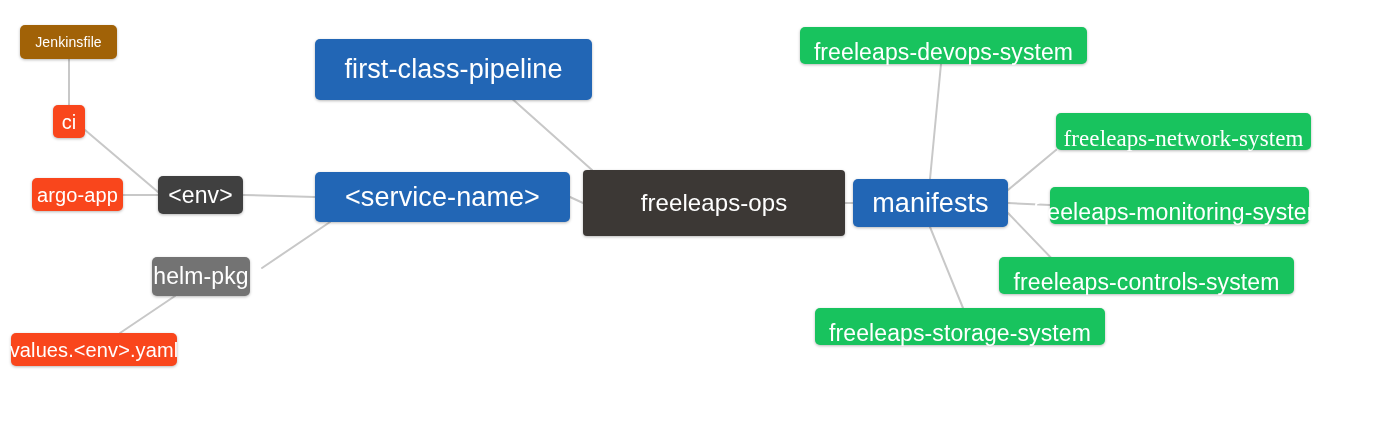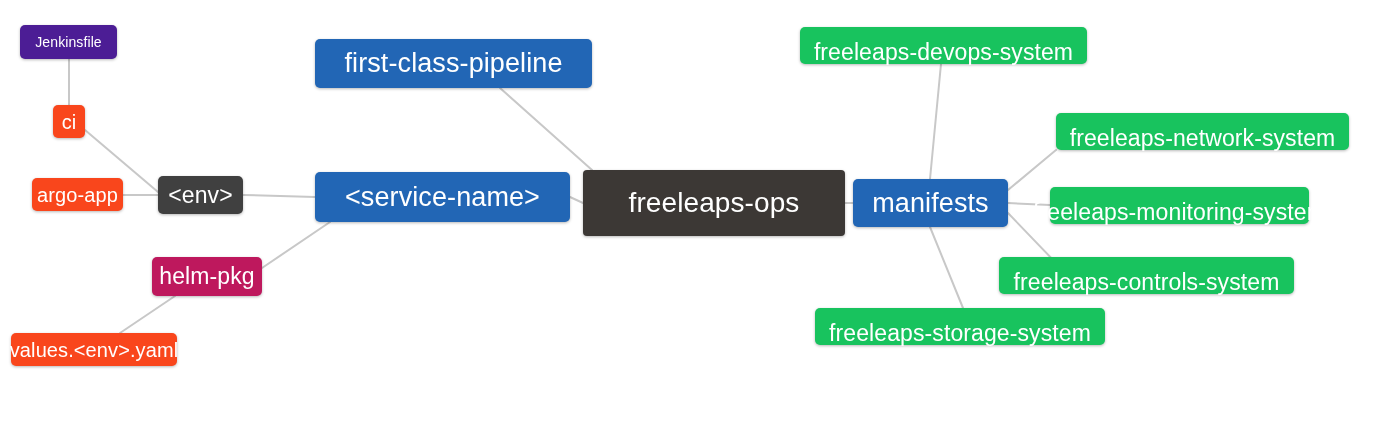--- a/index.html
+++ b/index.html
@@ -50,21 +50,21 @@
   }
   .node-green {
     background: #18c35e;
   }
   .node-orange {
     background: #f9a81f;
   }
   .node-red {
     background: #f9461c;
   }
-  .sz-xl { font-size: 28px; }
+  .sz-xl { font-size: 24px; }
   .sz-lg { font-size: 27px; }
   .sz-md { font-size: 23px; }
   .sz-sm { font-size: 23px; align-items: flex-end; }
   .sz-xs { font-size: 20px; }
   .sz-xxs { font-size: 14px; }
 </style>
 </head>
 <body>
 
 <div id="mindmap-canvas">
@@ -84,48 +84,48 @@
       <path d="M 1008 213 L 1057 264" stroke="#c8c8c8" stroke-width="2" fill="none" stroke-linecap="round"></path>
       <path d="M 930 227 L 963 308" stroke="#c8c8c8" stroke-width="2" fill="none" stroke-linecap="round"></path>
     </svg>
   <div id="node-layer">
       <div class="node node-root sz-xl" style="left: 583px; top: 170px; width: 262px; height: 66px; background: rgb(60, 56, 53);">
         <span>freeleaps-ops</span>
       </div>
       <div class="node node-blue sz-lg" style="left: 315px; top: 172px; width: 255px; height: 50px; background: rgb(34, 102, 181);">
         <span>&lt;service-name&gt;</span>
       </div>
-      <div class="node node-blue sz-lg" style="left: 315px; top: 39px; width: 277px; height: 49px; background: rgb(34, 102, 181);">
+      <div class="node node-blue sz-lg" style="left: 315px; top: 39px; width: 277px; height: 61px; background: rgb(34, 102, 181);">
         <span>first-class-pipeline</span>
       </div>
       <div class="node node-blue sz-lg" style="left: 853px; top: 179px; width: 155px; height: 48px; background: rgb(34, 102, 181);">
         <span>manifests</span>
       </div>
       <div class="node node-green sz-md" style="left: 158px; top: 176px; width: 85px; height: 38px; background: #404040;">
         <span>&lt;env&gt;</span>
       </div>
-      <div class="node node-green sz-md" style="left: 152px; top: 257px; width: 110px; height: 39px; background: #be185d;">
+      <div class="node node-green sz-md" style="left: 152px; top: 257px; width: 98px; height: 39px; background: #737373;">
         <span>helm-pkg</span>
       </div>
       <div class="node node-red sz-xs" style="left: 53px; top: 105px; width: 32px; height: 33px; background: rgb(249, 70, 28);">
         <span>ci</span>
       </div>
-      <div class="node node-orange sz-xxs" style="left: 20px; top: 25px; width: 97px; height: 34px; background: #4c1d95;">
+      <div class="node node-orange sz-xxs" style="left: 20px; top: 25px; width: 97px; height: 34px; background: #a16207;">
         <span>Jenkinsfile</span>
       </div>
       <div class="node node-red sz-xs" style="left: 32px; top: 178px; width: 91px; height: 33px; background: rgb(249, 70, 28);">
         <span>argo-app</span>
       </div>
       <div class="node node-red sz-xs" style="left: 11px; top: 333px; width: 166px; height: 33px; background: rgb(249, 70, 28);">
         <span>values.&lt;env&gt;.yaml</span>
       </div>
       <div class="node node-green sz-sm" style="left: 800px; top: 27px; width: 287px; height: 37px; background: rgb(24, 195, 94);">
         <span>freeleaps-devops-system</span>
       </div>
-      <div class="node node-green sz-sm" style="left: 1056px; top: 113px; width: 293px; height: 37px; background: rgb(24, 195, 94);">
+      <div class="node node-green sz-sm" style="left: 1056px; top: 113px; width: 255px; height: 37px; background: rgb(24, 195, 94); font-family: Liberation Serif, serif;">
         <span>freeleaps-network-system</span>
       </div>
       <div class="node node-green sz-sm" style="left: 1050px; top: 187px; width: 259px; height: 37px; background: rgb(24, 195, 94);">
         <span>freeleaps-monitoring-system</span>
       </div>
       <div class="node node-green sz-sm" style="left: 999px; top: 257px; width: 295px; height: 37px; background: rgb(24, 195, 94);">
         <span>freeleaps-controls-system</span>
       </div>
       <div class="node node-green sz-sm" style="left: 815px; top: 308px; width: 290px; height: 37px; background: rgb(24, 195, 94);">
         <span>freeleaps-storage-system</span>

